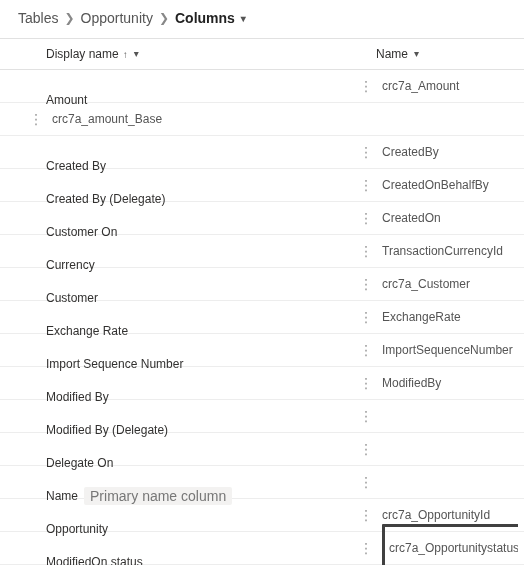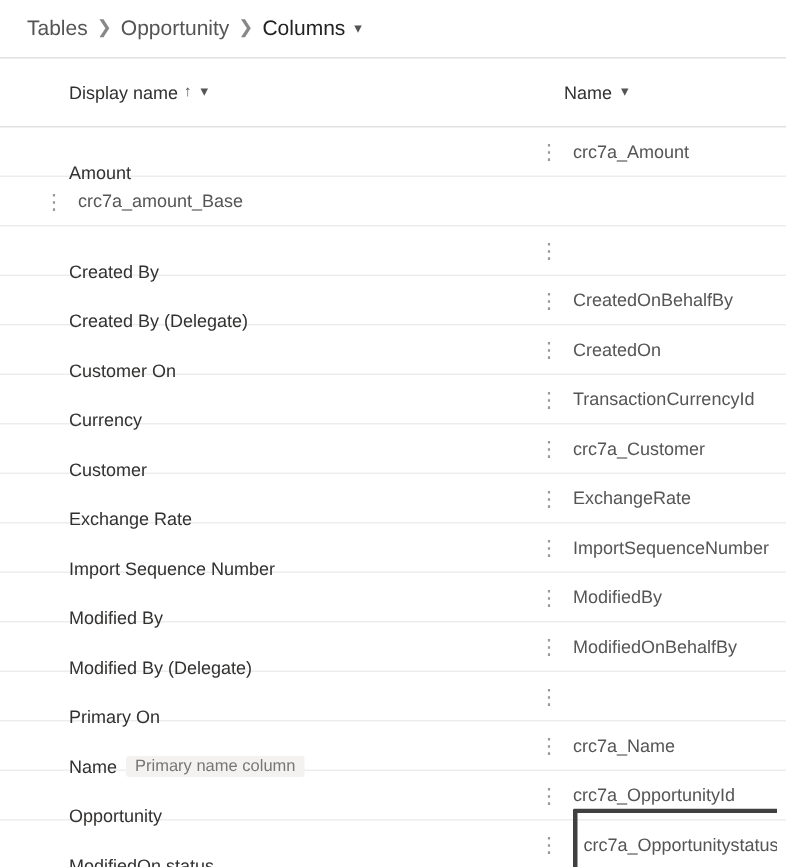--- a/index.html
+++ b/index.html
@@ -14,36 +14,36 @@
   .breadcrumb {
     display: flex;
     align-items: center;
     gap: 6px;
     padding: 10px 16px 12px 18px;
     font-size: 14px;
     color: #555;
     text-align: center;
   }
   .breadcrumb .crumb { color: #555; }
-  .breadcrumb .crumb.current { font-weight: 400; color: #222; }
+  .breadcrumb .crumb.current { font-weight: 700; color: #222; }
   .chev-sep { color: #888; font-size: 12px; }
   .chev-down {
     display: inline-block;
     margin-left: 2px;
     font-size: 10px;
     color: #555;
     position: relative;
     top: -1px;
   }
   .hdr {
     display: flex;
     align-items: center;
     border-top: 1px solid #e1e1e1;
     border-bottom: 1px solid #e1e1e1;
-    height: 47px;
+    height: 32px;
     padding: 0 6px 0 46px;
     color: #323130;
     font-size: 12px;
   }
   .hdr .col-display {
     flex: 0 0 330px;
     display: flex;
     align-items: center;
     gap: 4px;
   }
@@ -84,21 +84,21 @@
     flex: 1;
     font-size: 12px;
     color: #555;
     padding-left: 6px;
     white-space: nowrap;
     overflow: hidden;
   }
   .badge {
     background: #f3f2f1;
     color: #777;
-    font-size: 11px;
+    font-size: 14px;
     padding: 1px 6px;
     border-radius: 2px;
   }
   .hlbox {
     border: 3px solid #404040;
     padding: 12px 4px;
     border-radius: 1px;
     display: inline-block;
     line-height: 18px;
   }
@@ -139,20 +139,21 @@
     </div>
     <div class="row">
       <div class="more">⋮</div>
       <div class="c2">crc7a_amount_Base</div>
     </div>
     <div class="row">
       <div class="c1">
         <span>Created By</span>
       </div>
       <div class="more">⋮</div>
+      <div class="c2">CreatedBy</div>
     </div>
     <div class="row">
       <div class="c1">
         <span>Created By (Delegate)</span>
       </div>
       <div class="more">⋮</div>
       <div class="c2">CreatedOnBehalfBy</div>
     </div>
     <div class="row">
       <div class="c1">
@@ -194,35 +195,33 @@
         <span>Modified By</span>
       </div>
       <div class="more">⋮</div>
       <div class="c2">ModifiedBy</div>
     </div>
     <div class="row">
       <div class="c1">
         <span>Modified By (Delegate)</span>
       </div>
       <div class="more">⋮</div>
-      <div class="c2">ModifiedOnBehalfBy</div>
-    </div>
-    <div class="row">
-      <div class="c1">
-        <span>Primary On</span>
+    </div>
+    <div class="row">
+      <div class="c1">
+        <span>Delegate On</span>
       </div>
       <div class="more">⋮</div>
     </div>
     <div class="row">
       <div class="c1">
         <span>Name</span>
         <span class="badge">Primary name column</span>
       </div>
       <div class="more">⋮</div>
-      <div class="c2">crc7a_Name</div>
     </div>
     <div class="row">
       <div class="c1">
         <span>Opportunity</span>
       </div>
       <div class="more">⋮</div>
       <div class="c2">crc7a_OpportunityId</div>
     </div>
     <div class="row">
       <div class="c1">

